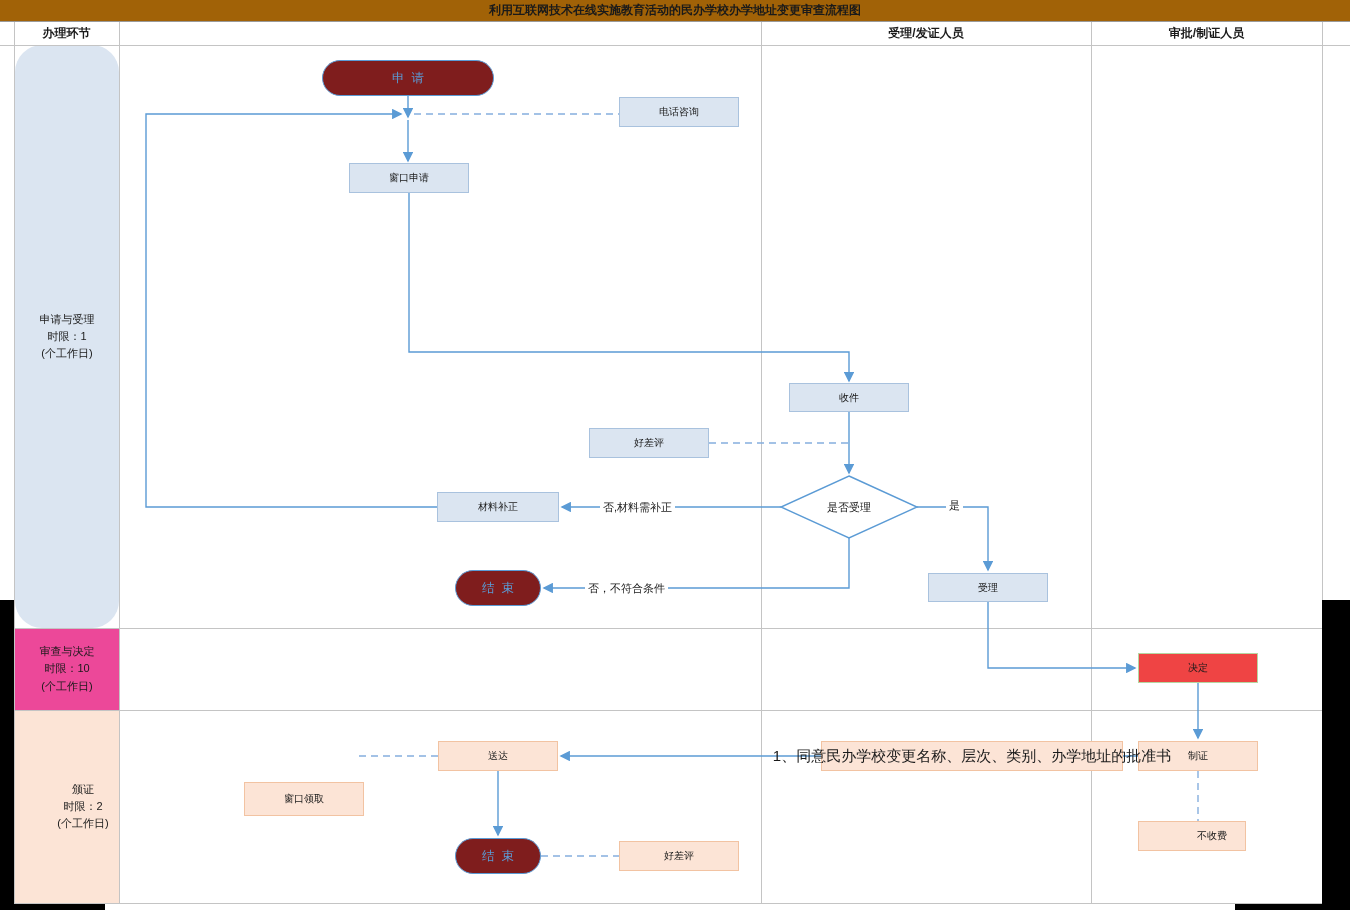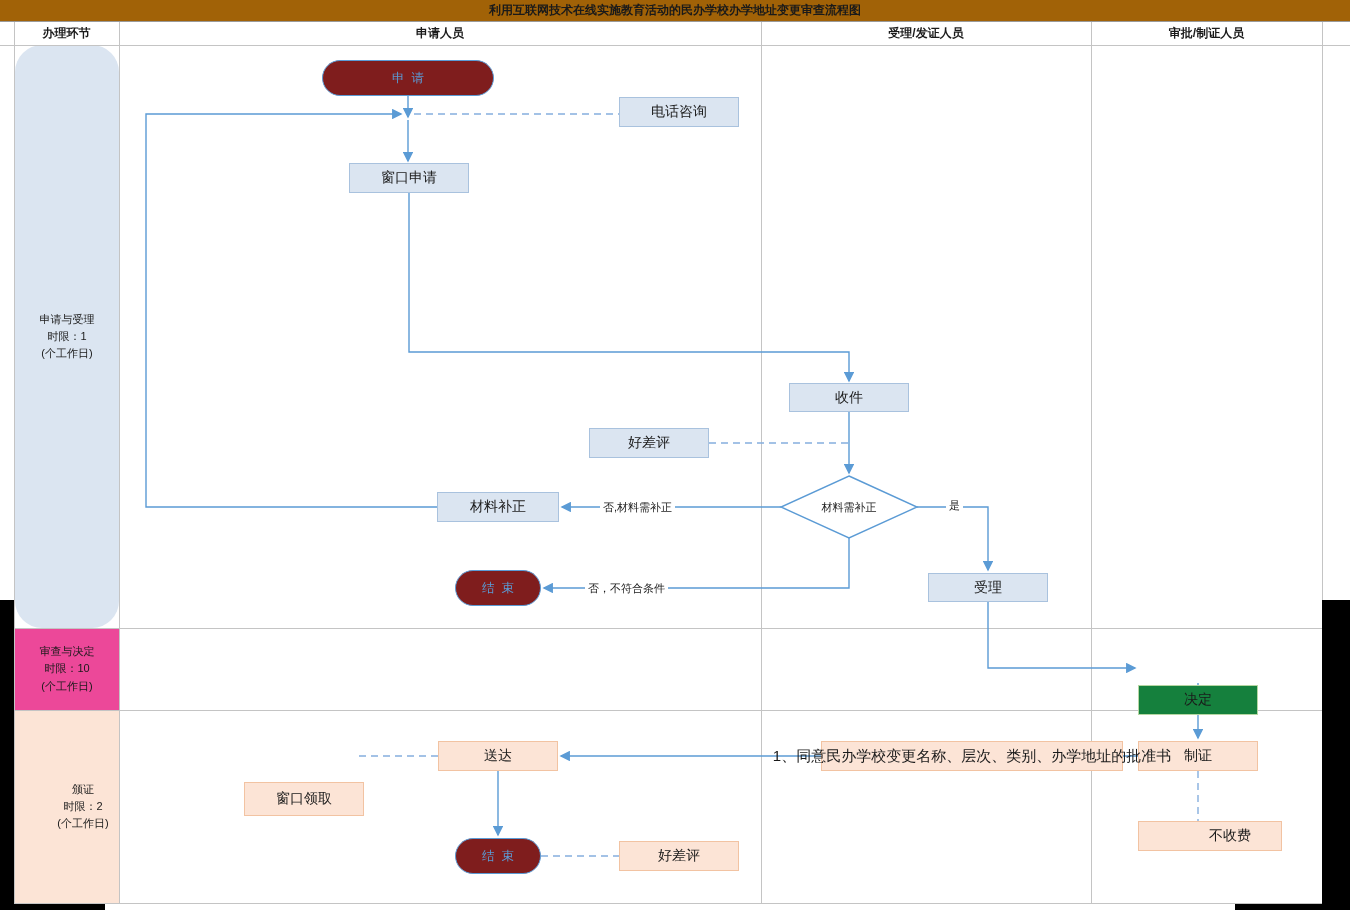--- a/index.html
+++ b/index.html
@@ -23,25 +23,25 @@
   .lane {
     position:absolute; left:15px; width:104px; display:flex; align-items:center;
     justify-content:center; text-align:center; font-size:11px; line-height:1.55;
     white-space:pre-line;
   }
   .lane1 { background:#dbe5f1; }
   .lane2 { background:#ec4899; }
   .lane3 { background:#fce4d6; }
   .node {
     position:absolute; display:flex; align-items:center; justify-content:center;
-    font-size:14px; color:#1a1a1a; border:1px solid transparent; text-align:center;
+    font-size:10px; color:#1a1a1a; border:1px solid transparent; text-align:center;
     white-space:nowrap;
   }
   .blue   { background:#dbe5f1; border-color:#a9c2de; }
-  .green  { background:#15803d; border-color:#b5d6a2;margin-top:32px; }
+  .green  { background:#ef4444; border-color:#b5d6a2; }
   .orange { background:#fce4d6; border-color:#f2c3a2; }
   .pill {
     position:absolute; display:flex; align-items:center; justify-content:center;
     background:#7f1d1d; border:1.5px solid #5b9bd5; border-radius:18px;
     color:#5b9bd5; font-size:12.5px; letter-spacing:7px; text-indent:7px;
   }
   .edge-label {
     position:absolute; font-size:11px; background:#ffffff; padding:0 3px;
     white-space:nowrap; color:#1a1a1a;
   }
@@ -53,21 +53,20 @@
   .blackpatch { position:absolute; background:#000; }
 </style>
 </head>
 <body>
 
 <div id="screen">
 
   <div class="title-bar">利用互联网技术在线实施教育活动的民办学校办学地址变更审查流程图</div>
 
   <div class="hdr" style="left:14px;  width:105px;">办理环节</div>
-  <div class="hdr" style="left:119px; width:642px;">申请人员</div>
   <div class="hdr" style="left:761px; width:330px;">受理/发证人员</div>
   <div class="hdr" style="left:1091px;width:231px;">审批/制证人员</div>
 
   <div class="lane lane1" style="top:45px;  height:583px;border-radius:27px;"><span>申请与受理
 时限：1
 (个工作日)</span></div>
   <div class="lane lane2" style="top:628px; height:82px;"><span>审查与决定
 时限：10
 (个工作日)</span></div>
   <div class="lane lane3" style="top:710px; height:193px;padding-left:32px;"><span>颁证
@@ -129,32 +128,32 @@
     </g>
 
     <polygon points="849,476 917,507 849,538 781,507" fill="#ffffff" stroke="#5b9bd5" stroke-width="1.4"></polygon>
   </svg>
 
   <div class="pill" style="left:322px; top:60px;  width:172px; height:36px;">申请</div>
   <div class="node blue" style="left:619px; top:97px;  width:120px; height:30px;">电话咨询</div>
   <div class="node blue" style="left:349px; top:163px; width:120px; height:30px;">窗口申请</div>
   <div class="node blue" style="left:789px; top:383px; width:120px; height:29px;">收件</div>
   <div class="node blue" style="left:589px; top:428px; width:120px; height:30px;">好差评</div>
-  <div class="diamond-label" style="left:781px; top:492px; width:136px; height:30px;">材料需补正</div>
+  <div class="diamond-label" style="left:781px; top:492px; width:136px; height:30px;">是否受理</div>
   <div class="node blue" style="left:437px; top:492px; width:122px; height:30px;">材料补正</div>
   <div class="pill" style="left:455px; top:570px; width:86px; height:36px;">结束</div>
   <div class="node blue" style="left:928px; top:573px; width:120px; height:29px;">受理</div>
   <div class="node green" style="left:1138px;top:653px; width:120px; height:30px;">决定</div>
   <div class="node orange" style="left:1138px;top:741px; width:120px; height:30px;">制证</div>
   <div class="node orange" style="left:821px; top:741px; width:302px; height:30px; font-size:15px;">1、同意民办学校变更名称、层次、类别、办学地址的批准书</div>
   <div class="node orange" style="left:438px; top:741px; width:120px; height:30px;">送达</div>
   <div class="node orange" style="left:244px; top:741px; width:120px; height:34px;margin-top:41px;">窗口领取</div>
   <div class="pill" style="left:455px; top:838px; width:86px; height:36px;">结束</div>
   <div class="node orange" style="left:619px; top:841px; width:120px; height:30px;">好差评</div>
-  <div class="node orange" style="left:1138px;top:821px; width:144px; height:30px;padding-left:40px;">不收费</div>
+  <div class="node orange" style="left:1138px;top:821px; width:108px; height:30px;padding-left:40px;">不收费</div>
 
   <div class="edge-label" style="left:600px; top:500px;">否,材料需补正</div>
   <div class="edge-label" style="left:585px; top:581px;">否，不符合条件</div>
   <div class="edge-label" style="left:946px; top:498px;">是</div>
 
   <div class="blackpatch" style="left:0;     top:600px; width:14px;  height:310px;"></div>
   <div class="blackpatch" style="left:1322px;top:600px; width:28px;  height:310px;"></div>
   <div class="blackpatch" style="left:0;     top:904px; width:105px; height:6px;"></div>
   <div class="blackpatch" style="left:1235px;top:904px; width:115px; height:6px;"></div>
 

